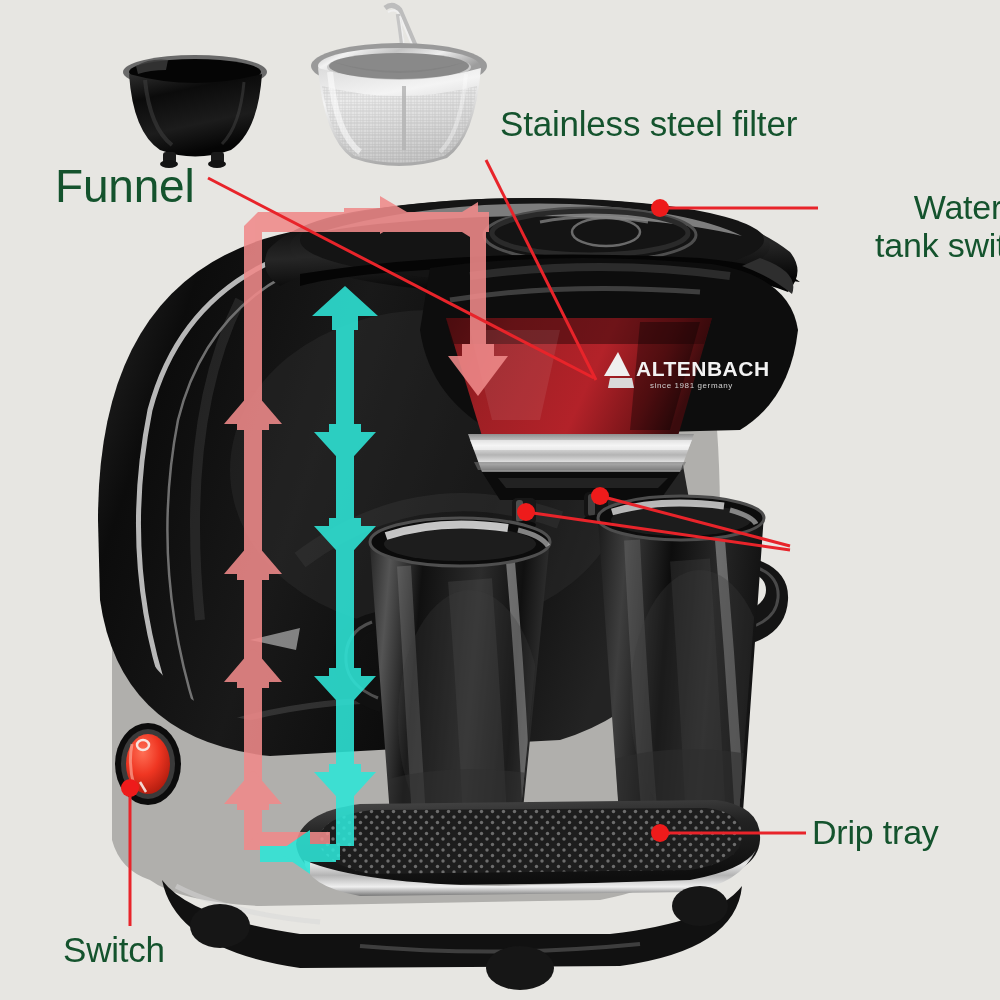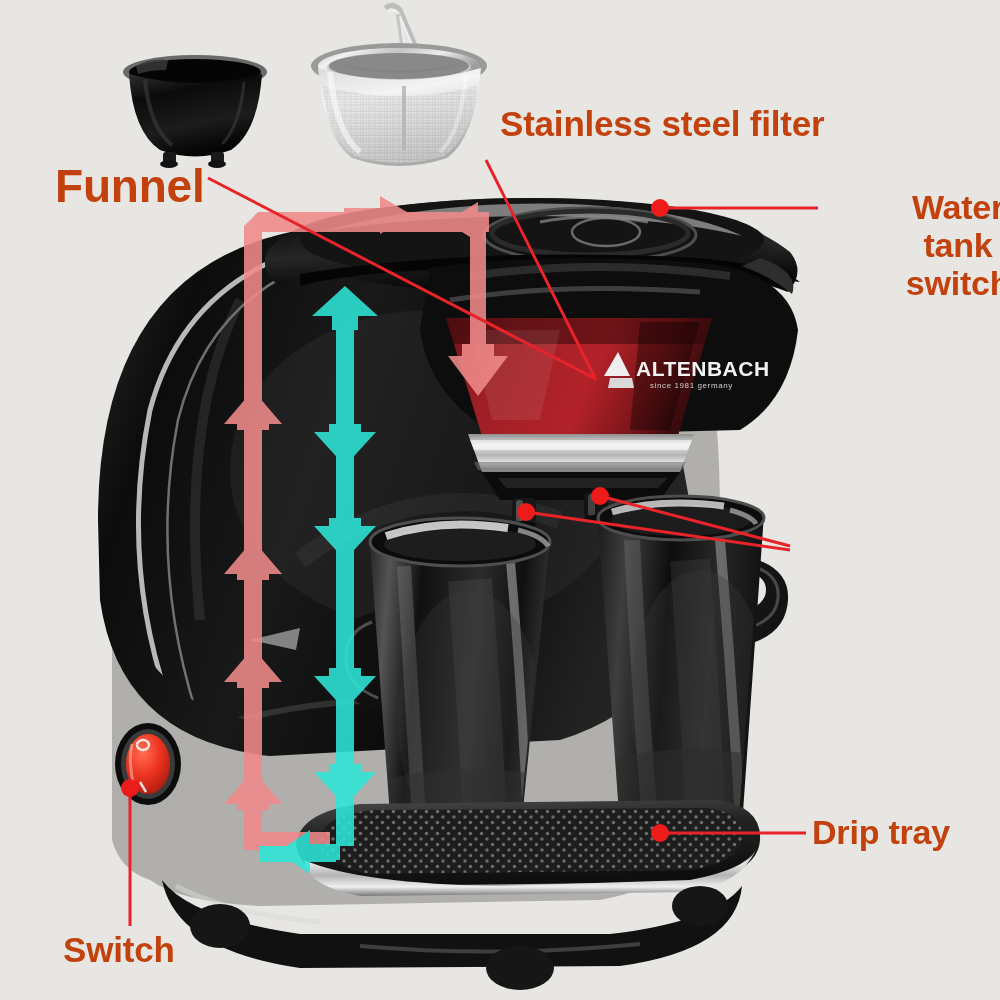--- a/index.html
+++ b/index.html
@@ -8,22 +8,22 @@
     width:1000px;height:1000px;
     background:#e7e6e2;
     font-family:"Liberation Sans", sans-serif;
     overflow:hidden;
   }
   #stage{position:relative;width:1000px;height:1000px;background:#e7e6e2;overflow:hidden;}
   .layer{position:absolute;left:0;top:0;width:1000px;height:1000px;}
   svg.layer{pointer-events:none;}
   .lbl{
     position:absolute;
-    font-weight:bold;
-    color:#c2410c;
+    font-weight:normal;
+    color:#14532d;
     line-height:1.12;
     letter-spacing:-0.2px;
     white-space:pre-line;
     text-align:center;
   }
   #lbl-funnel{left:55px;top:161px;font-size:46px;text-align:left;}
   #lbl-filter{left:500px;top:104px;font-size:35px;text-align:left;}
   #lbl-tank{left:868px;top:188px;font-size:34px;width:180px;text-align:center;}
   #lbl-outlet{left:795px;top:522px;font-size:34px;width:205px;text-align:center;}
   #lbl-tray{left:812px;top:813px;font-size:34px;text-align:left;}

